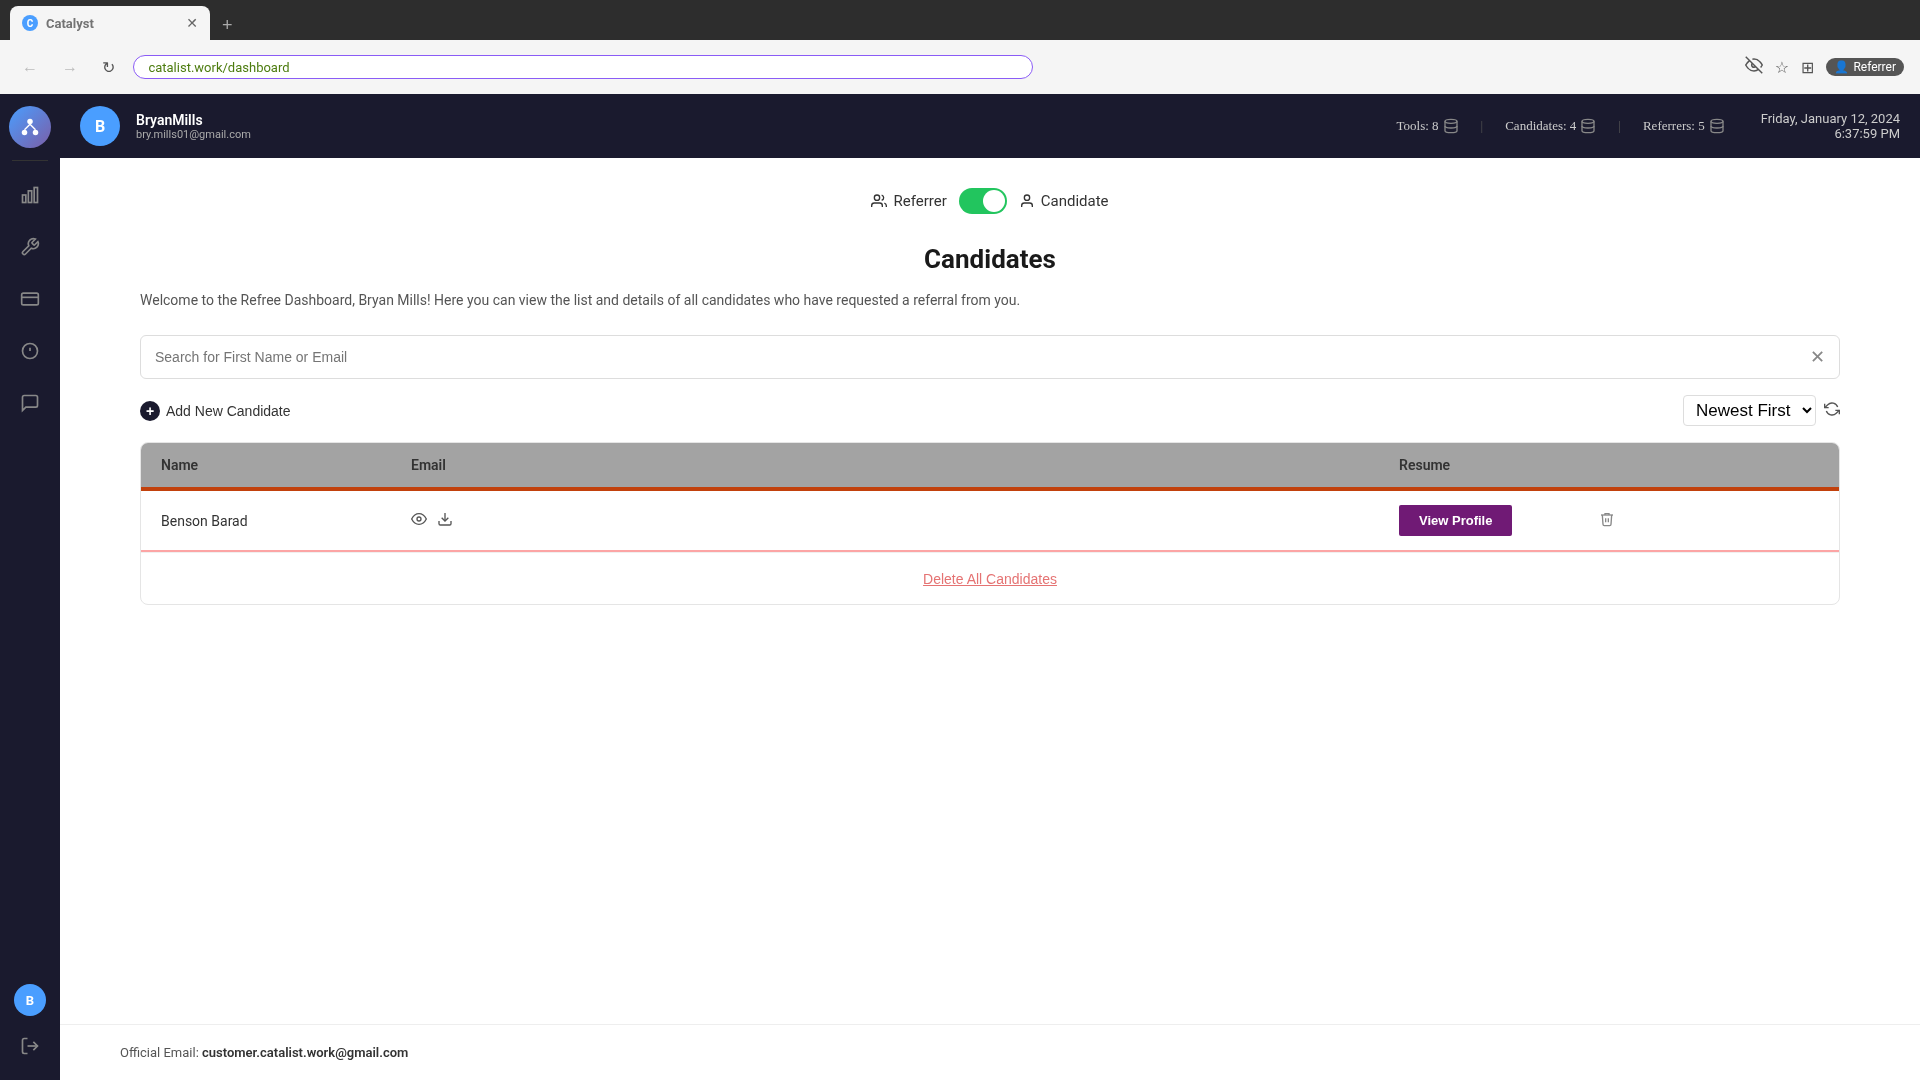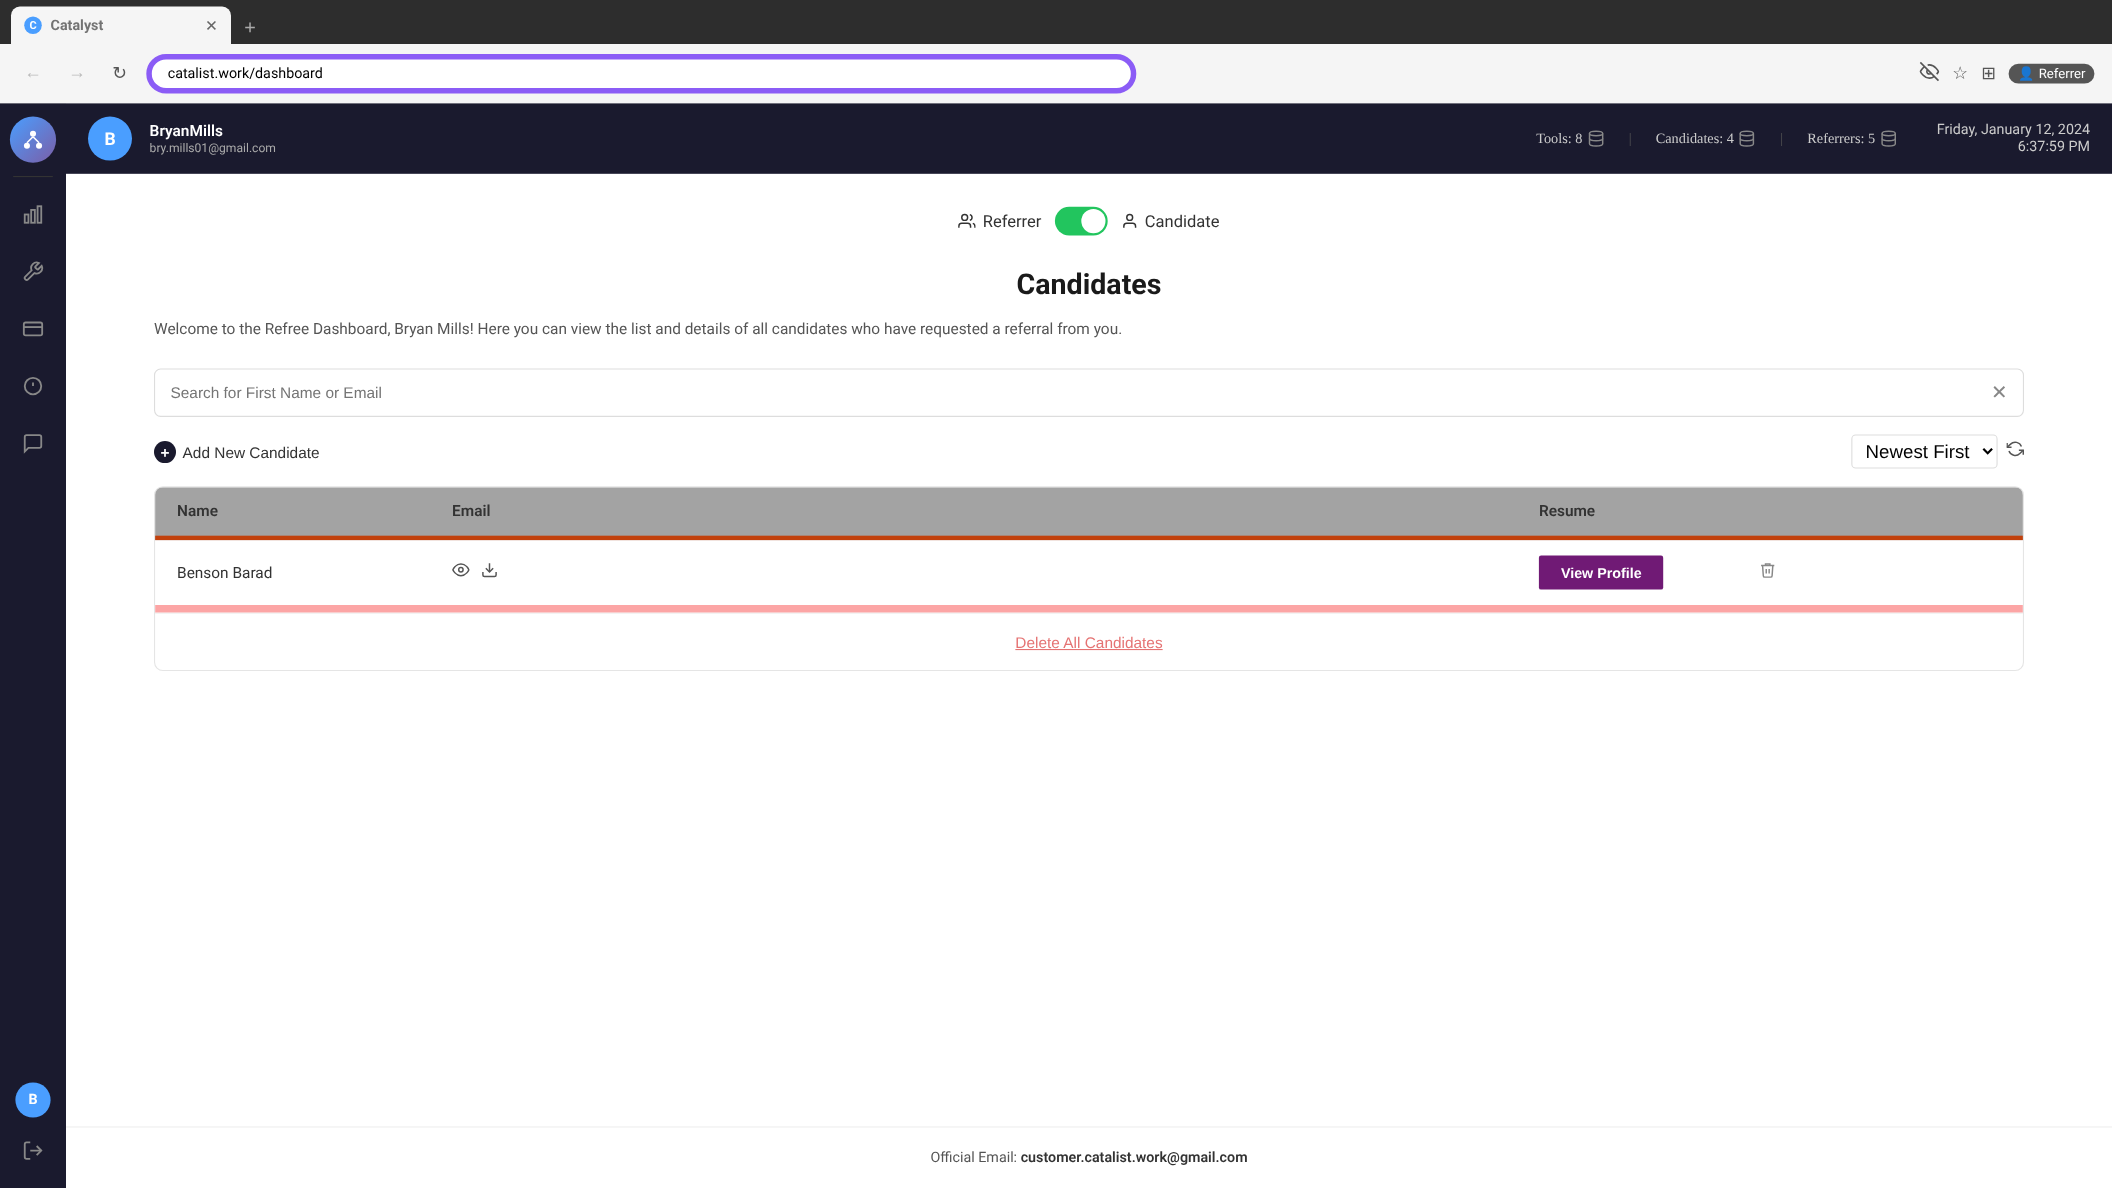--- a/index.html
+++ b/index.html
@@ -10,21 +10,21 @@
     .browser-tabs { background: #2d2d2d; height: 40px; display: flex; align-items: flex-end; padding-left: 10px; gap: 4px; }
     .browser-tab { background: #3c3c3c; border-radius: 8px 8px 0 0; height: 34px; display: flex; align-items: center; padding: 0 12px; gap: 8px; min-width: 200px; max-width: 240px; }
     .browser-tab.active { background: #f5f5f5; }
     .tab-favicon { width: 16px; height: 16px; border-radius: 50%; background: #4a9eff; display: flex; align-items: center; justify-content: center; font-size: 10px; color: white; font-weight: bold; }
     .tab-title { font-size: 13px; color: #737373; flex: 1; overflow: hidden; white-space: nowrap; text-overflow: ellipsis; font-weight: bold; }
     .tab-close { font-size: 14px; color: #666; cursor: pointer; }
     .new-tab-btn { background: transparent; border: none; color: #aaa; font-size: 18px; cursor: pointer; padding: 4px 8px; }
     .browser-nav { background: #f5f5f5; height: 54px; display: flex; align-items: center; padding: 0 16px; gap: 12px; }
     .nav-btn { background: transparent; border: none; cursor: pointer; color: #555; font-size: 16px; padding: 4px 6px; }
     .nav-btn:disabled { color: #bbb; }
-    .address-bar { flex: 1; background: white; border: 5px solid #8b5cf6; border-radius: 20px; height: 36px; display: flex; align-items: center; padding: 0 14px; font-size: 13px; color: #000000; max-width: 900px; }
+    .address-bar { flex: 1; background: white; border: 1px solid #8b5cf6; border-radius: 20px; height: 24px; display: flex; align-items: center; padding: 0 14px; font-size: 13px; color: #4d7c0f; max-width: 900px; }
     .nav-icons { display: flex; align-items: center; gap: 12px; margin-left: auto; }
     .nav-icon-btn { background: transparent; border: none; cursor: pointer; color: #555; font-size: 16px; }
     .incognito-badge { background: #555; color: white; font-size: 12px; padding: 2px 8px; border-radius: 12px; display: flex; align-items: center; gap: 4px; }
 
     
     .app { display: flex; width: 1920px; height: calc(1080px - 94px); background: #f9f9f9; }
 
     
     .sidebar { width: 60px; background: #1a1a2e; display: flex; flex-direction: column; align-items: center; padding: 12px 0; gap: 8px; }
     .sidebar-logo { width: 42px; height: 42px; background: linear-gradient(135deg, #4a9eff, #7b5ea7); border-radius: 50%; display: flex; align-items: center; justify-content: center; color: white; font-weight: bold; font-size: 16px; }
@@ -72,33 +72,33 @@
     .add-candidate-btn { display: flex; align-items: center; gap: 6px; font-size: 14px; color: #333; cursor: pointer; background: transparent; border: none; }
     .add-icon { width: 20px; height: 20px; background: #1a1a2e; border-radius: 50%; color: white; display: flex; align-items: center; justify-content: center; font-size: 14px; font-weight: bold; }
     .sort-controls { display: flex; align-items: center; gap: 8px; }
     .sort-select { border: 1px solid #ddd; border-radius: 4px; padding: 4px 8px; font-size: 17px; cursor: pointer; background: white; }
     .refresh-btn { background: transparent; border: none; cursor: pointer; color: #555; font-size: 16px; }
 
     
     .candidates-table { width: 100%; border: 1px solid #e5e5e5; border-radius: 8px; overflow: hidden; background: white; }
     .table-header { display: grid; grid-template-columns: 250px 1fr 200px 160px 60px; padding: 14px 20px; background: #a3a3a3; border-bottom: 4px solid #c2410c; }
     .table-header-cell { font-size: 14px; font-weight: 600; color: #333; }
-    .table-row { display: grid; grid-template-columns: 250px 1fr 200px 160px 60px; padding: 14px 20px; align-items: center; border-bottom: 7px solid #fca5a5; }
+    .table-row { display: grid; grid-template-columns: 250px 1fr 200px 160px 60px; padding: 14px 20px; align-items: center; border-bottom: 2px solid #fca5a5; }
     .table-cell { font-size: 14px; color: #333; }
     .resume-actions { display: flex; align-items: center; gap: 10px; }
     .resume-icon-btn { background: transparent; border: none; cursor: pointer; color: #555; font-size: 16px; }
     .view-profile-btn { background: #701a75; color: white; border: none; border-radius: 2px; padding: 8px 20px; font-size: 13px; font-weight: 600; cursor: pointer; }
     .delete-row-btn { background: transparent; border: none; cursor: pointer; color: #888; font-size: 16px; }
 
     
     .delete-all-row { padding: 16px 20px; text-align: center; border-top: 1px solid #f0f0f0; }
     .delete-all-btn { background: transparent; border: none; color: #e57373; font-size: 14px; cursor: pointer; text-decoration: underline; }
 
     
-    .footer { padding: 20px 60px; text-align: center; font-size: 13px; color: #555; border-top: 1px solid #eee; }
+    .footer { padding: 20px 60px; font-size: 13px; color: #555; border-top: 1px solid #eee; }
     .footer-email { font-weight: 600; color: #333; }
   </style>
 </head>
 <body>
 
 <div class="browser-chrome">
   <div class="browser-tabs">
     <div class="browser-tab active">
       <div class="tab-favicon">C</div>
       <span class="tab-title">Catalyst</span>

